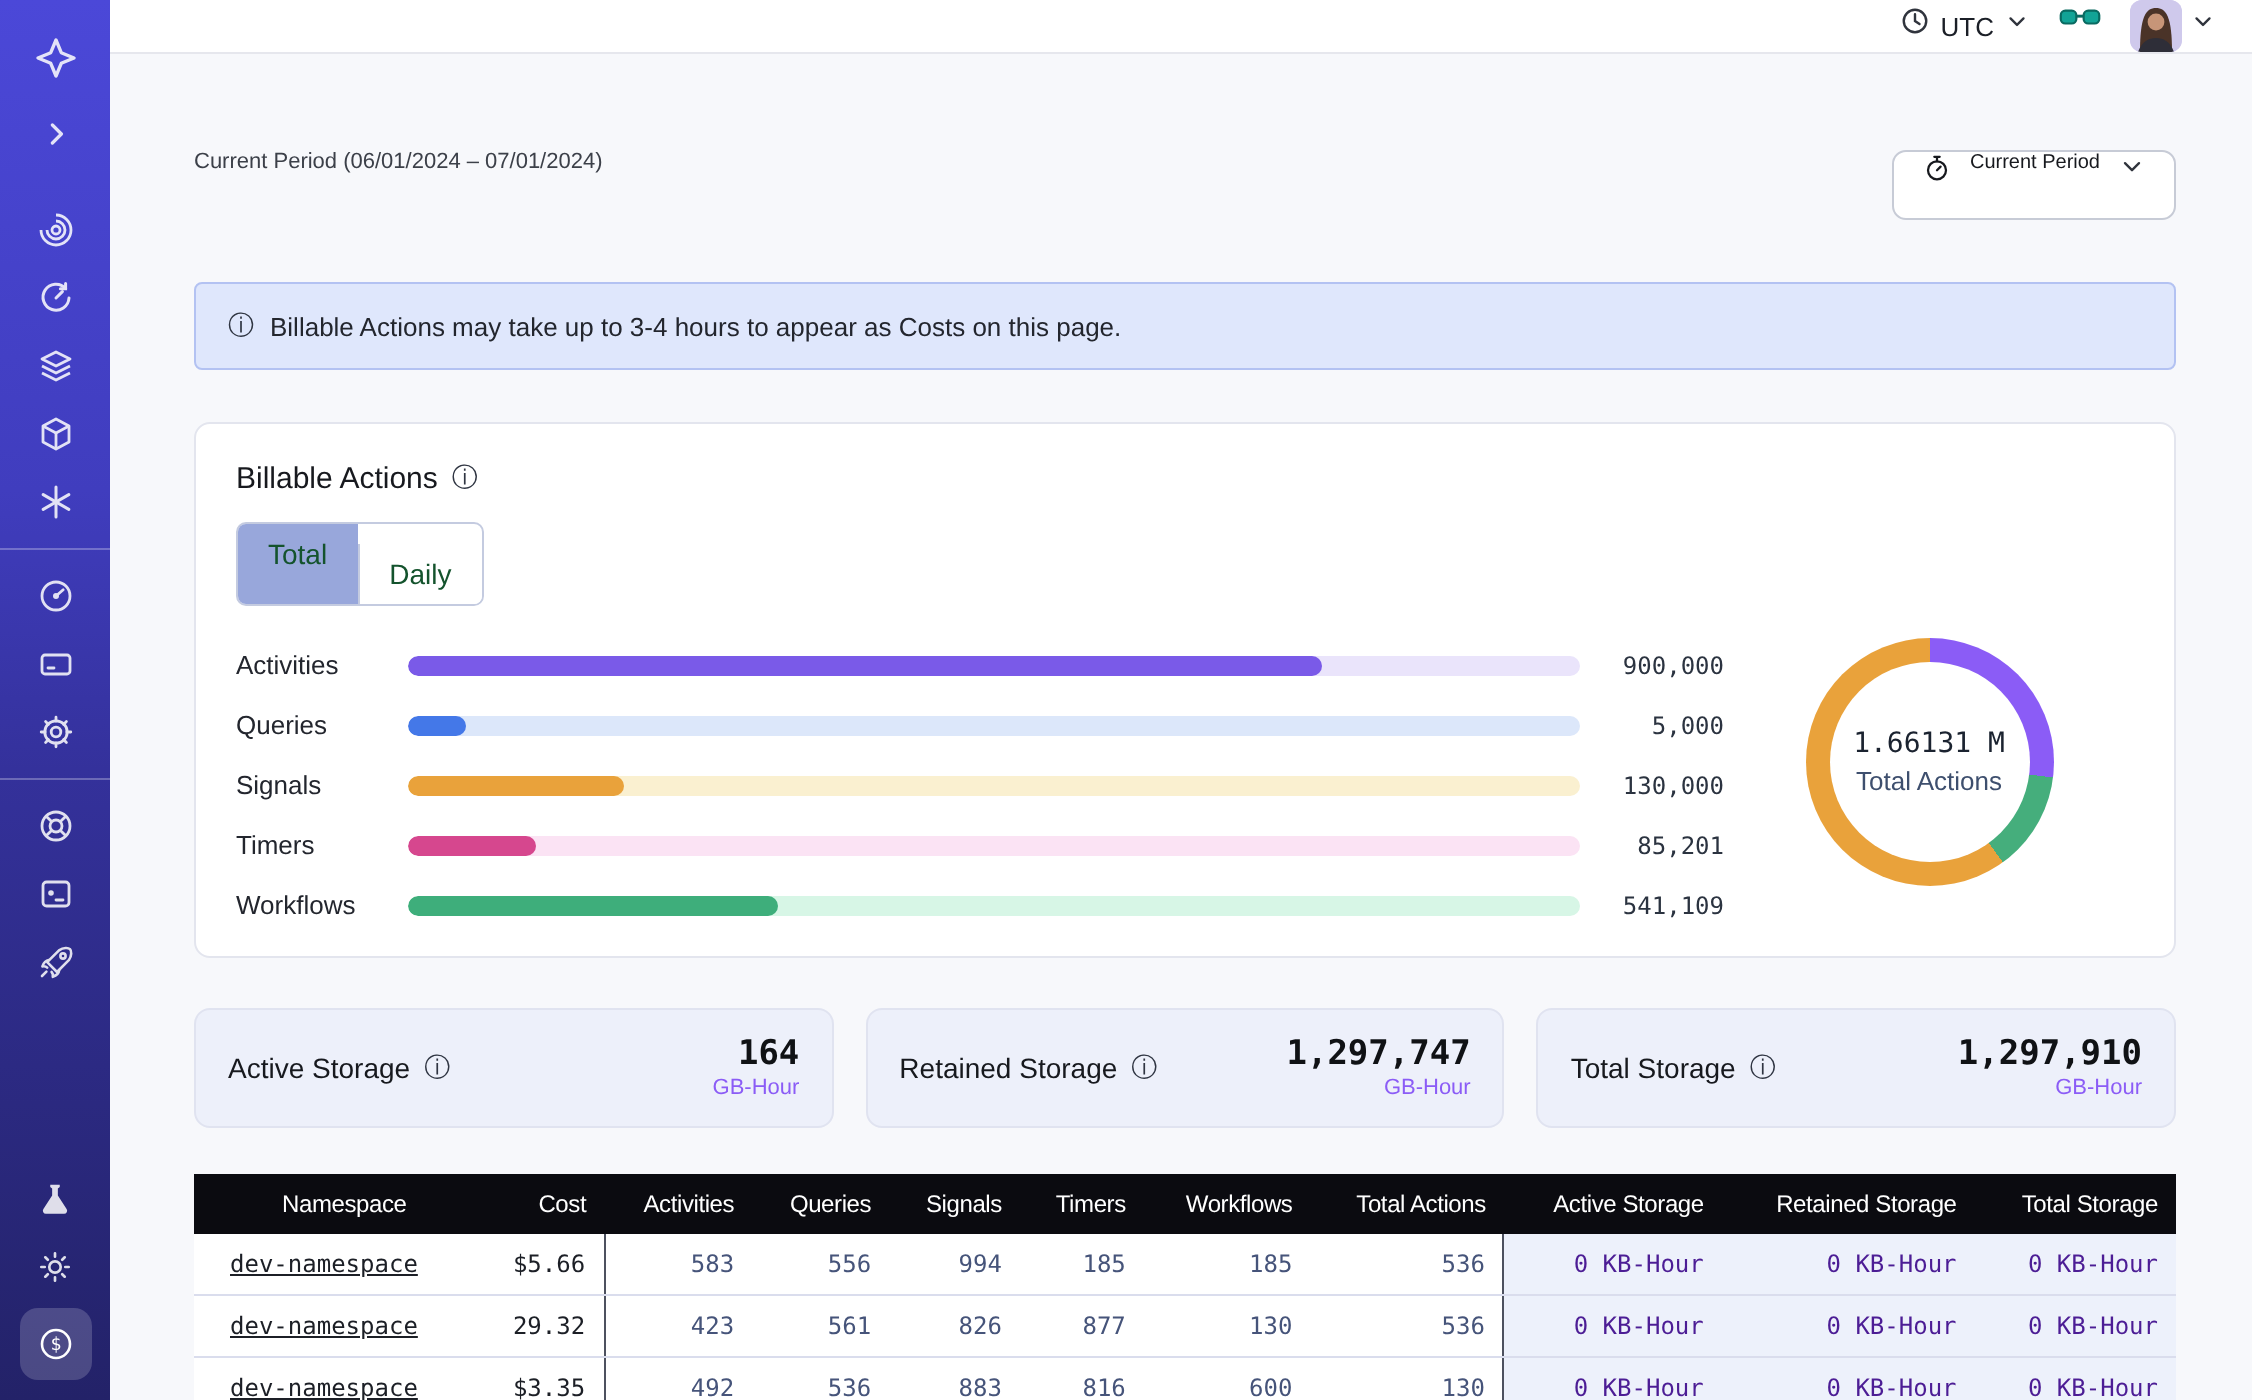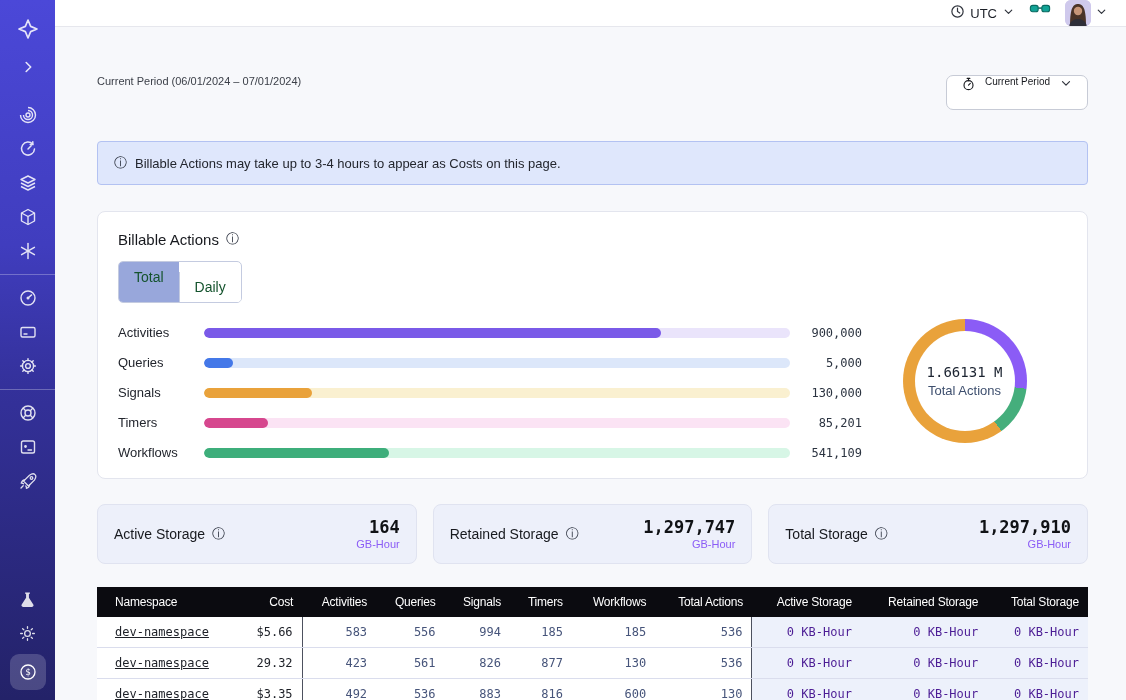--- a/index.html
+++ b/index.html
@@ -69,21 +69,21 @@
     display:flex; align-items:center; justify-content:space-between; padding:0 16px; }
   .storage-label { display:flex; align-items:center; gap:7px; font-size:14px; color:#17191e; }
   .storage-value-wrap { text-align:right; }
   .storage-value { font-family:"DejaVu Sans Mono", monospace; font-weight:bold; font-size:17px; color:#101215; line-height:1.15; }
   .storage-unit { font-size:11px; color:#8b5cf6; }
 
   .table-wrap { margin-top:23px; }
   table { width:100%; border-collapse:collapse; background:#fff; }
   thead th { background:#0b0b10; color:#fff; font-size:12px; font-weight:500; letter-spacing:-.2px;
     padding:8px 9px; text-align:right; white-space:nowrap; }
-  thead th.col-namespace { text-align:left; padding-left:18px; }
+  thead th.col-namespace { text-align:center; padding-left:18px; }
   tbody td { font-family:"DejaVu Sans Mono", monospace; font-size:12px; padding:8px 9px;
     border-bottom:1px solid #dadded; text-align:right; white-space:nowrap; color:#46547a; }
   tbody td.col-namespace { text-align:left; padding-left:18px;margin-top:43px; }
   tbody td.col-cost { color:#1c1f26; }
   .ns-link { color:#1c1f26; text-decoration:underline; cursor:pointer; }
   .group-start { border-left:1px solid #4d515f; }
   .storage-cell { background:#edf1fb; color:#4c1d95; }
 </style>
 </head>
 <body>

